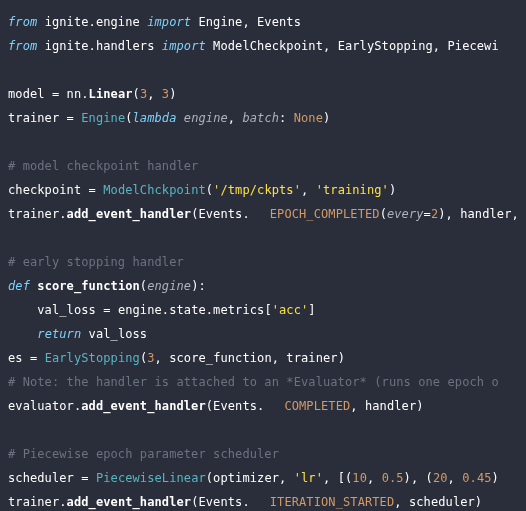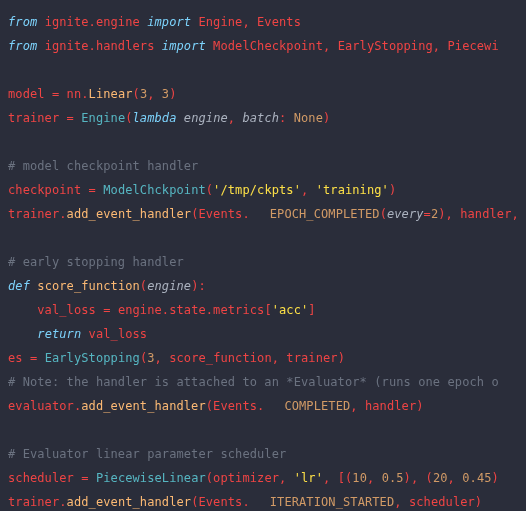--- a/index.html
+++ b/index.html
@@ -15,27 +15,27 @@
     padding: 10px 8px;
     font-family: Consolas, "Menlo", "DejaVu Sans Mono", monospace;
     font-size: 12px;
     line-height: 24px;
     color: #cfd2dc;
     white-space: pre;
     letter-spacing: 0.1px;
   }
   .kw   { color: #7dd3fc; font-style: italic; }   
   .cls  { color: #56b6c2; }                        
-  .fn   { color: #fdba74; }                        
+  .fn   { color: #ffffff; font-weight: bold; }                        
   .str  { color: #fde047; }                        
   .num  { color: #d19a66; }                        
   .param{ color: #abb2bf; font-style: italic; }    
   .com  { color: #6b7280; }    
   .attr { color: #d19a66; padding-left: 20px; }                        
-  .pln  { color: #ef4444; }
+  .pln  { color: #ffffff; }
 </style>
 </head>
 <body>
 
 <pre class="code"><code id="code-target"><span><span class="kw">from </span><span class="pln">ignite.engine </span><span class="kw">import </span><span class="pln">Engine, Events</span></span>
 <span><span class="kw">from </span><span class="pln">ignite.handlers </span><span class="kw">import </span><span class="pln">ModelCheckpoint, EarlyStopping, Piecewi</span></span>
 <span></span>
 <span><span class="pln">model </span><span class="pln">= </span><span class="pln">nn.</span><span class="fn">Linear</span><span class="pln">(</span><span class="num">3</span><span class="pln">, </span><span class="num">3</span><span class="pln">)</span></span>
 <span><span class="pln">trainer </span><span class="pln">= </span><span class="cls">Engine</span><span class="pln">(</span><span class="kw">lambda</span><span class="pln"> </span><span class="param">engine</span><span class="pln">, </span><span class="param">batch</span><span class="pln">: </span><span class="num">None</span><span class="pln">)</span></span>
 <span></span>
@@ -44,15 +44,15 @@
 <span><span class="pln">trainer.</span><span class="fn">add_event_handler</span><span class="pln">(Events.</span><span class="attr">EPOCH_COMPLETED</span><span class="pln">(</span><span class="param">every</span><span class="pln">=</span><span class="num">2</span><span class="pln">), handler,</span></span>
 <span></span>
 <span><span class="com"># early stopping handler</span></span>
 <span><span class="kw">def </span><span class="fn">score_function</span><span class="pln">(</span><span class="param">engine</span><span class="pln">):</span></span>
 <span><span class="pln">    val_loss </span><span class="pln">= </span><span class="pln">engine.state.metrics[</span><span class="str">'acc'</span><span class="pln">]</span></span>
 <span><span class="pln">    </span><span class="kw">return </span><span class="pln">val_loss</span></span>
 <span><span class="pln">es </span><span class="pln">= </span><span class="cls">EarlyStopping</span><span class="pln">(</span><span class="num">3</span><span class="pln">, score_function, trainer)</span></span>
 <span><span class="com"># Note: the handler is attached to an *Evaluator* (runs one epoch o</span></span>
 <span><span class="pln">evaluator.</span><span class="fn">add_event_handler</span><span class="pln">(Events.</span><span class="attr">COMPLETED</span><span class="pln">, handler)</span></span>
 <span></span>
-<span><span class="com"># Evaluator linear parameter scheduler</span></span>
+<span><span class="com"># Piecewise epoch parameter scheduler</span></span>
 <span><span class="pln">scheduler </span><span class="pln">= </span><span class="cls">PiecewiseLinear</span><span class="pln">(optimizer, </span><span class="str">'lr'</span><span class="pln">, [(</span><span class="num">10</span><span class="pln">, </span><span class="num">0.5</span><span class="pln">), (</span><span class="num">20</span><span class="pln">, </span><span class="num">0.45</span><span class="pln">)</span></span>
 <span><span class="pln">trainer.</span><span class="fn">add_event_handler</span><span class="pln">(Events.</span><span class="attr">ITERATION_STARTED</span><span class="pln">, scheduler)</span></span></code></pre>
 
 </body></html>

